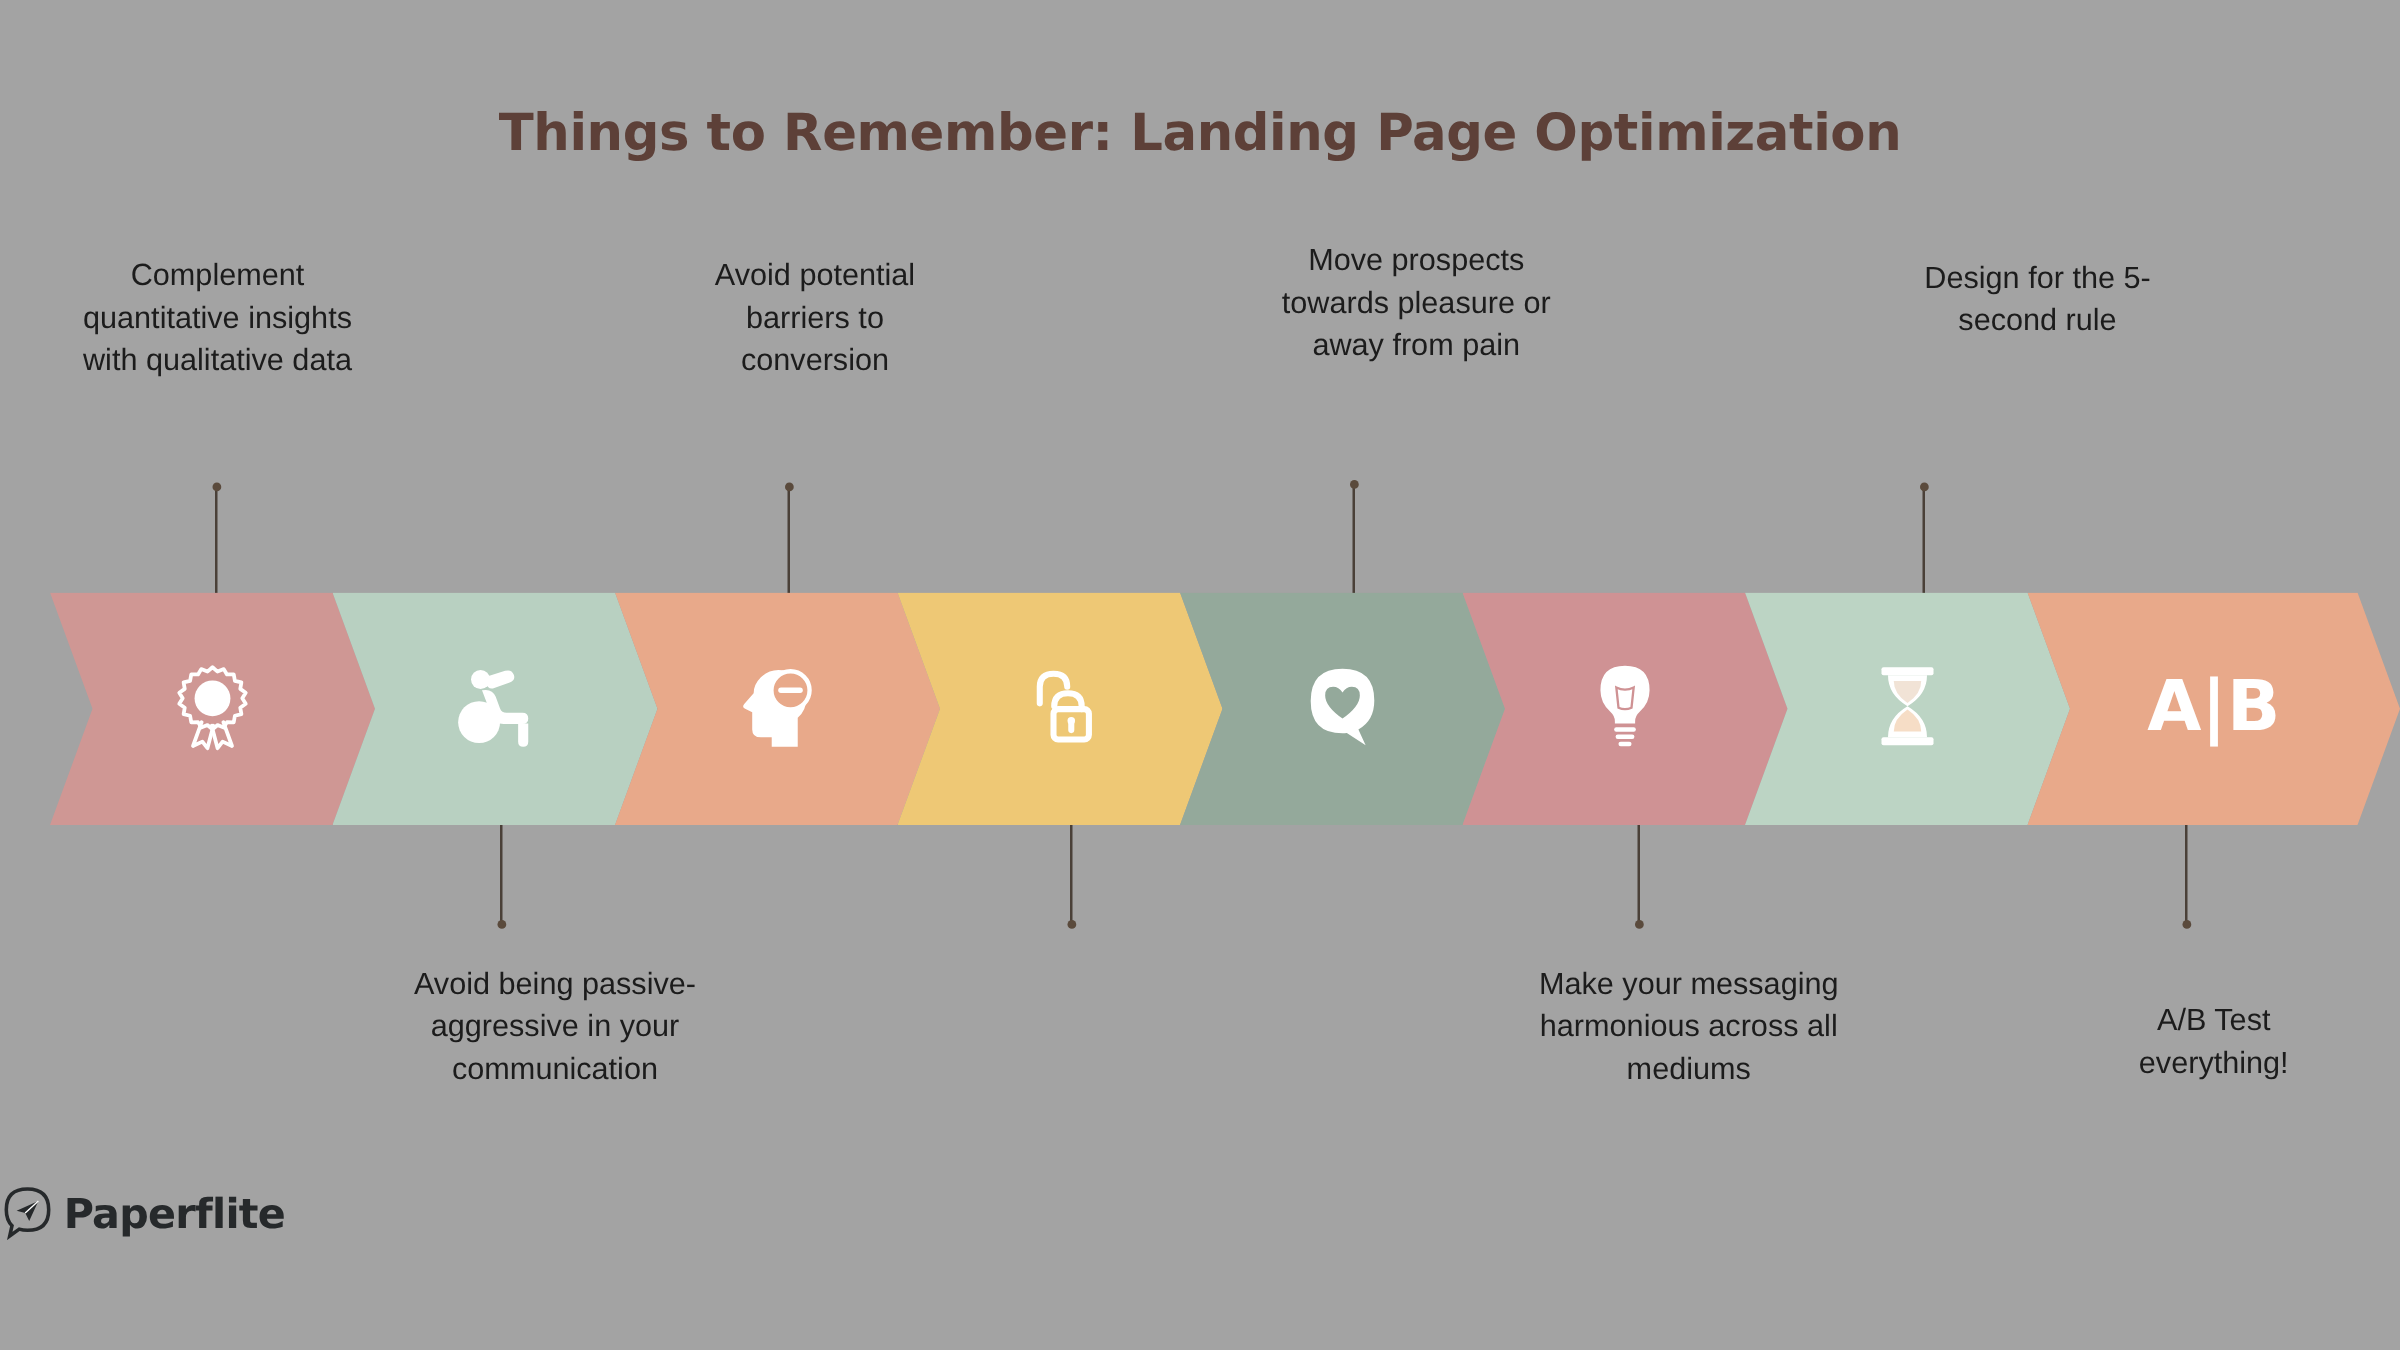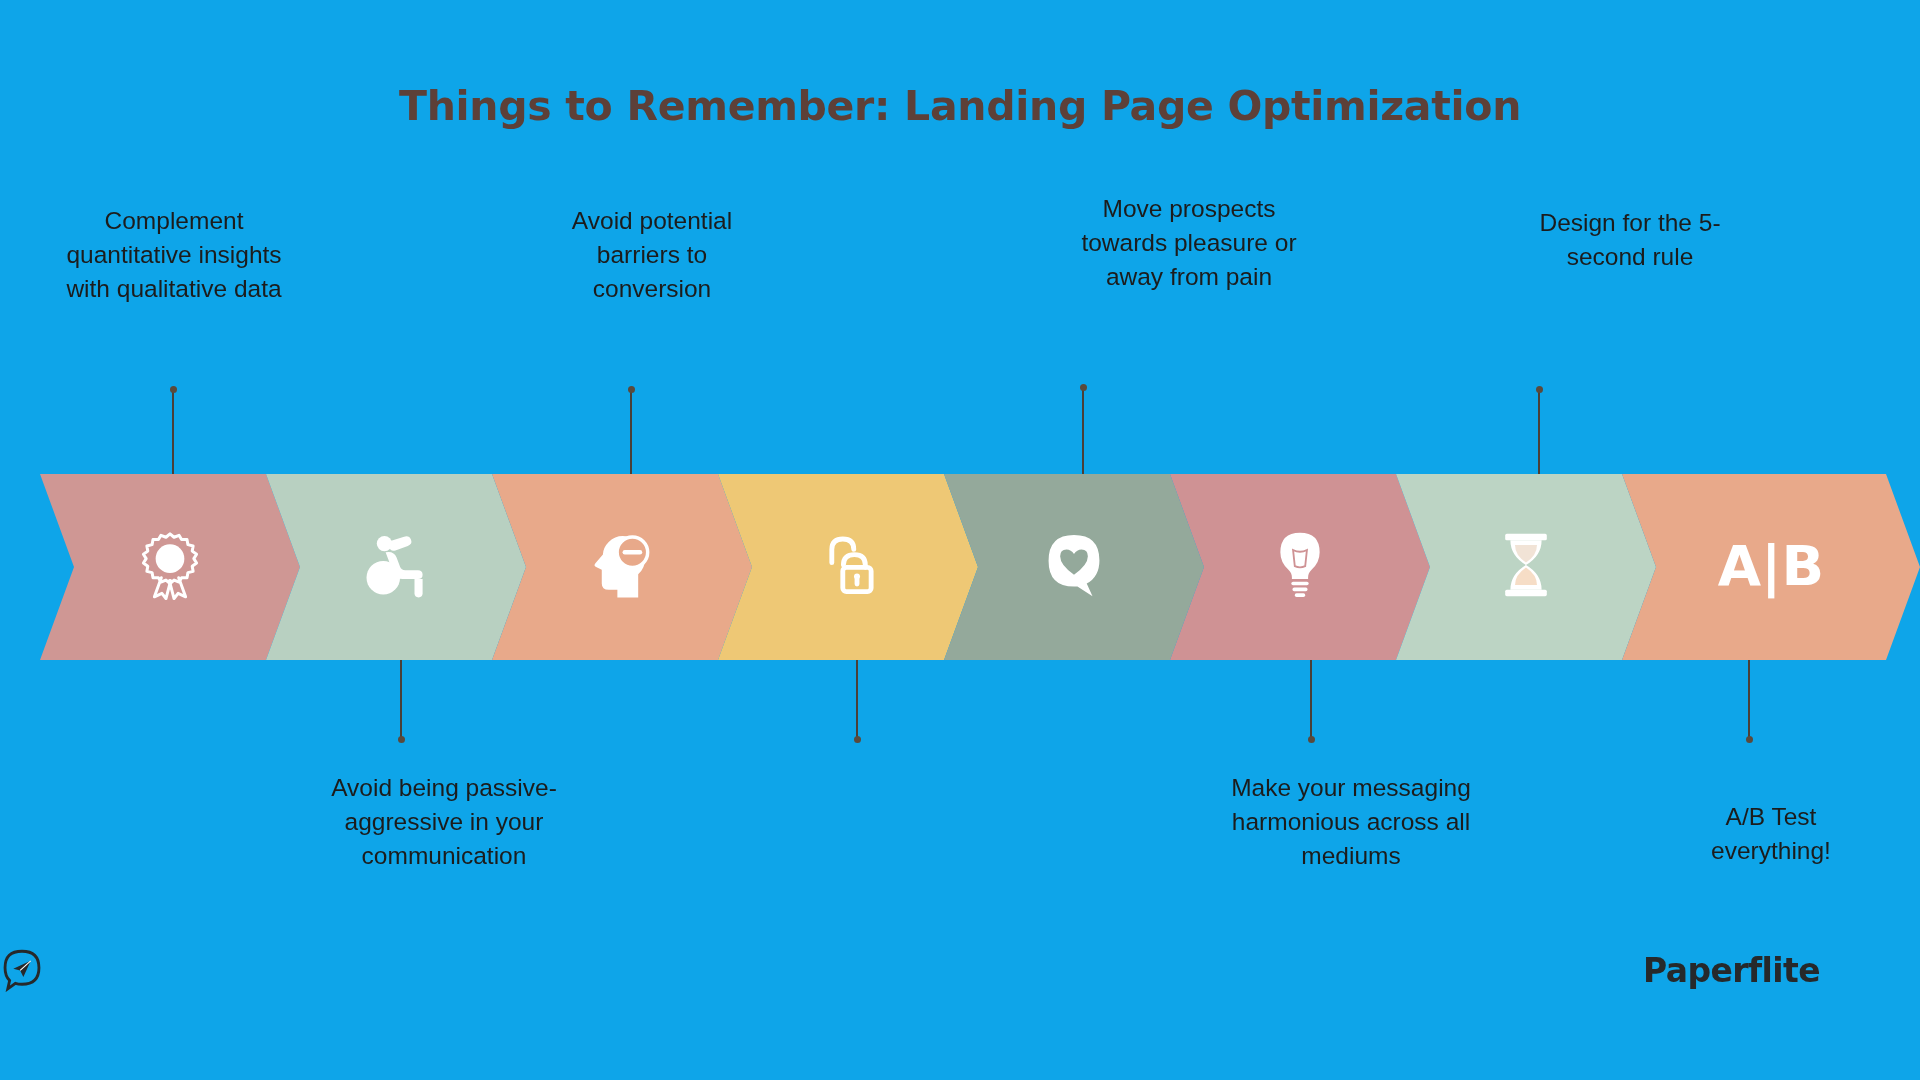--- a/index.html
+++ b/index.html
@@ -5,21 +5,21 @@
   * { margin:0; padding:0; box-sizing:border-box; }
   html, body {
     width:1920px; height:1080px;
     background:#ffffff;
     font-family:"Liberation Sans", sans-serif;
     overflow:hidden;
   }
   #stage {
     position:relative;
     width:1920px; height:1080px;
-    background:#0ea5e9;
+    background:#a3a3a3;
   }
 
   
   #title {
     position:absolute;
     left:0; top:82px;
     width:1920px;
     text-align:center;
     font-size:41px;
     font-weight:bold;
@@ -88,22 +88,22 @@
     text-align:center;
   }
 
   
   #logo {
     position:absolute;
     left:0; top:948px;
     width:1820px;
     display:flex;
     align-items:center;
-    justify-content:space-between;
-    gap:19px;
+    justify-content:flex-start;
+    gap:7px;
   }
   #logo-mark { width:44px; height:44px; display:block; }
   #logo-word {
     font-size:33px;
     font-weight:bold;
     color:#26292b;
     letter-spacing:-0.6px;
     font-family:"DejaVu Sans", sans-serif;
   }
 </style>
@@ -113,21 +113,21 @@
 <div id="stage">
 
   <div id="title">Things to Remember: Landing Page Optimization</div>
 
   <div class="lbl" style="left:34px; top:204px; width:280px;">Complement
 quantitative insights
 with qualitative data</div>
   <div class="lbl" style="left:522px; top:204px; width:260px;">Avoid potential
 barriers to
 conversion</div>
-  <div class="lbl" style="left:1044px; top:192px; width:290px;">Move prospects
+  <div class="lbl" style="left:988px; top:192px; width:290px;">Move prospects
 towards pleasure or
 away from pain</div>
   <div class="lbl" style="left:1478px; top:206px; width:250px;margin-left:27px;">Design for the 5-
 second rule</div>
 
   <div class="lbl" style="left:294px; top:771px; width:300px;">Avoid being passive-
 aggressive in your
 communication</div>
   <div class="lbl" style="left:1196px; top:771px; width:310px;">Make your messaging
 harmonious across all

